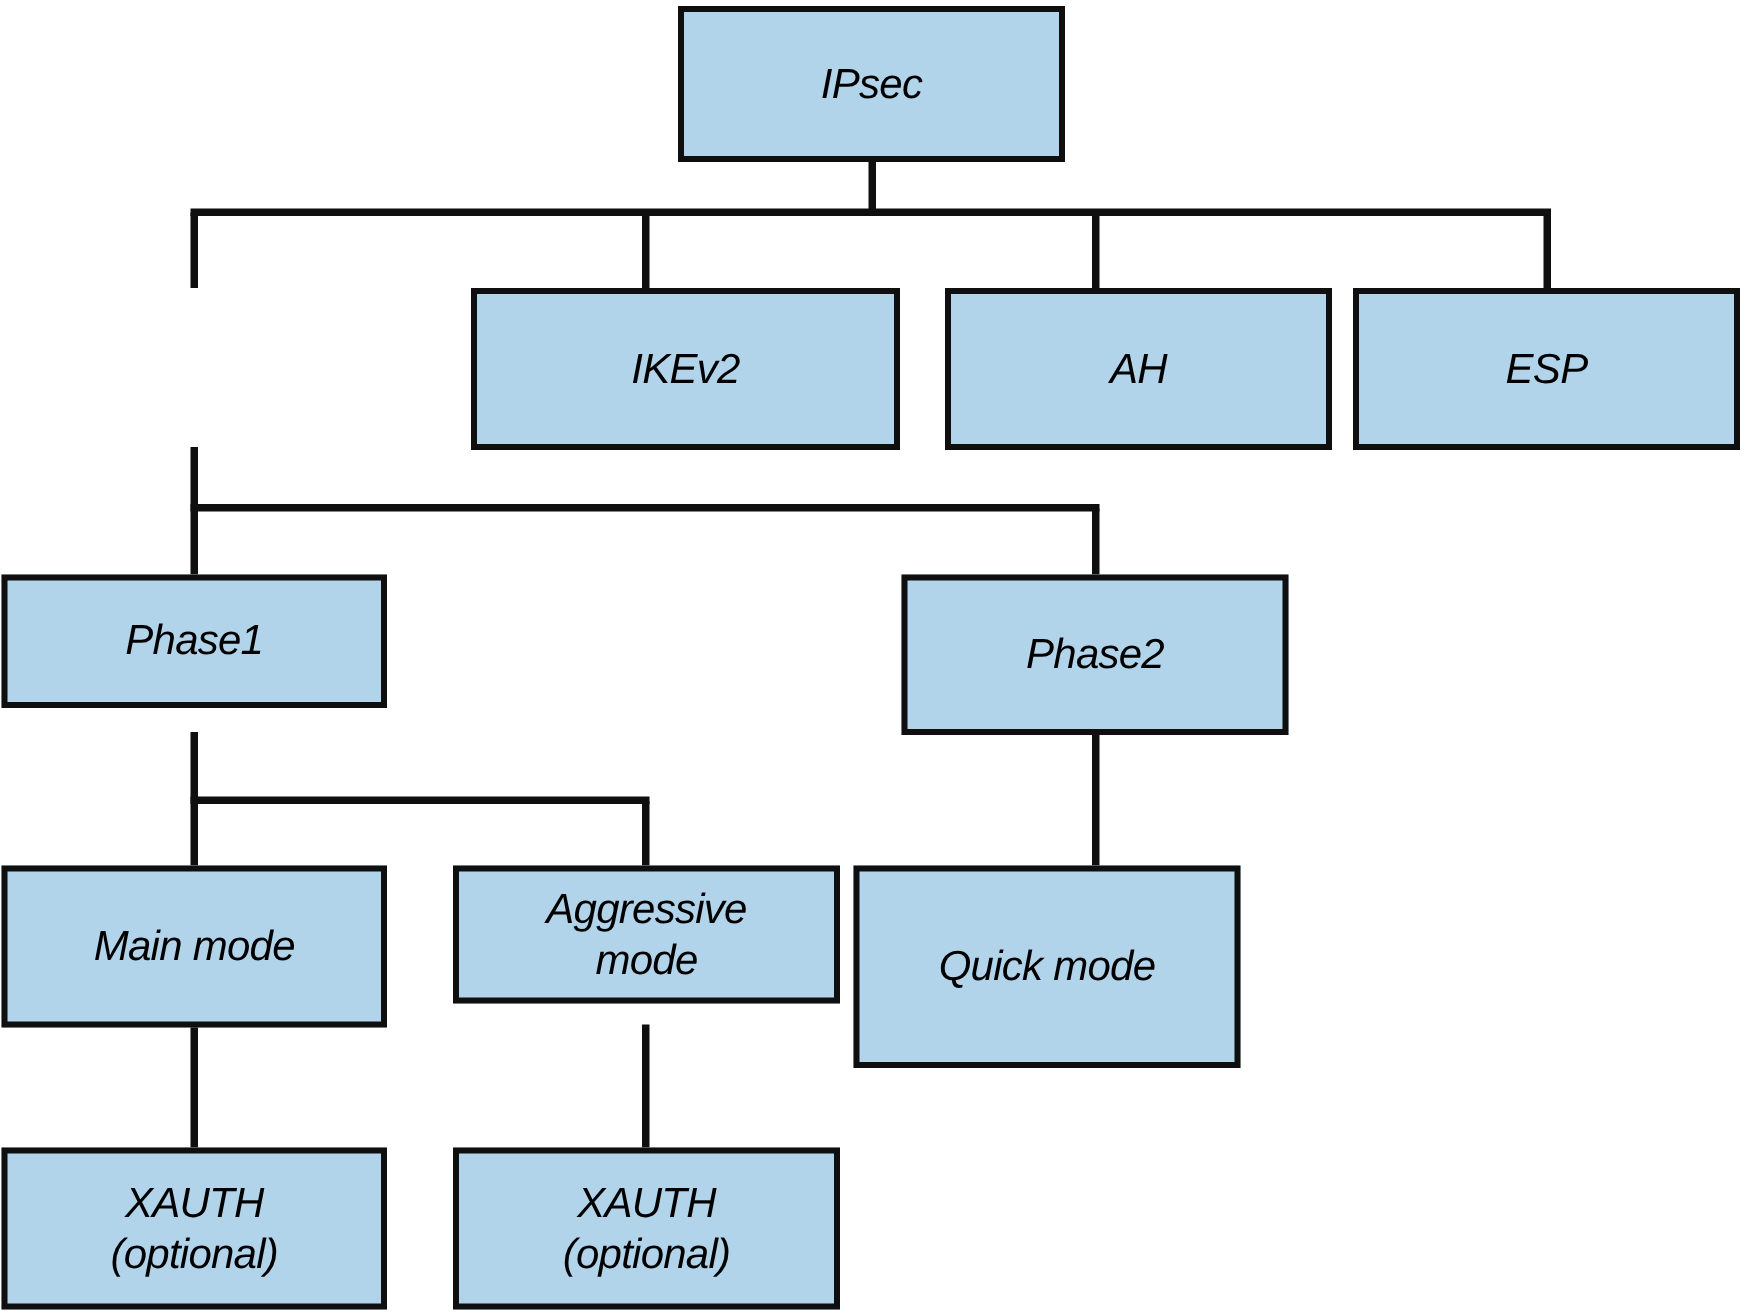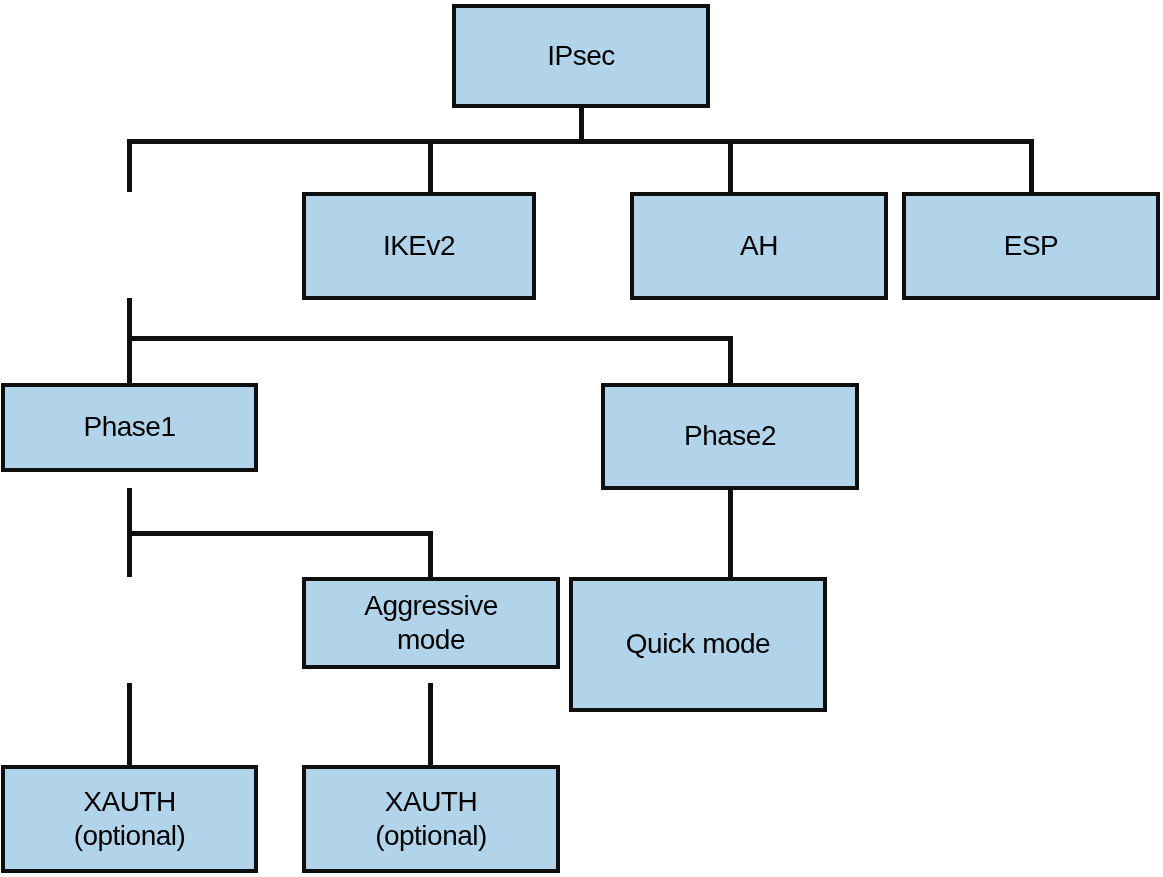--- a/index.html
+++ b/index.html
@@ -2,21 +2,21 @@
 <html style="--node-fill: #b1d4ea; --node-border: #0f0f0f; --connector: #0f0f0f; --background: #ffffff; --text: #000000;"><head>
 <meta charset="utf-8">
 <style>
   :root {
     --node-fill: #b1d4ea;
     --node-border: #0f0f0f;
     --connector: #0f0f0f;
     --background: #ffffff;
     --text: #000000;
   }
-  * { margin: 0; padding: 0; box-sizing: border-box; }
+  * { margin: 0; padding: 0; box-sizing: border-box; font-style: italic; }
   html, body {
     background: var(--background);
     font-family: "Liberation Sans", "DejaVu Sans", sans-serif;
   }
   #diagram {
     position: relative;
     width: 1163px;
     height: 877px;
     background: var(--background);
     overflow: hidden;
@@ -38,21 +38,21 @@
     white-space: pre-line;
   }
   .line {
     position: absolute;
     background: var(--connector);
   }
 
   
   #n-ipsec      { left: 452px; top:   4px; width: 258px; height: 104px; }
   #n-ikev1      { left:   1px; top: 192px; width: 257px; height: 108px; }
-  #n-ikev2      { left: 302px; top: 192px; width: 234px; height: 108px; }
+  #n-ikev2      { left: 314px; top: 192px; width: 286px; height: 108px; }
   #n-ah         { left: 630px; top: 192px; width: 258px; height: 108px; }
   #n-esp        { left: 902px; top: 192px; width: 258px; height: 108px; justify-content: center; }
   #n-phase1     { left:   1px; top: 383px; width: 257px; height: 89px; }
   #n-phase2     { left: 601px; top: 383px; width: 258px; height: 107px; }
   #n-main       { left:   1px; top: 577px; width: 257px; height: 108px; }
   #n-aggressive { left: 302px; top: 577px; width: 258px; height: 92px; }
   #n-quick      { left: 569px; top: 577px; width: 258px; height: 135px; }
   #n-xauth1     { left:   1px; top: 765px; width: 257px; height: 108px; }
   #n-xauth2     { left: 302px; top: 765px; width: 258px; height: 108px; }
 
@@ -105,20 +105,23 @@
   </div>
   <div class="node" id="n-esp">
     <span class="label">ESP</span>
   </div>
   <div class="node" id="n-phase1">
     <span class="label">Phase1</span>
   </div>
   <div class="node" id="n-phase2">
     <span class="label">Phase2</span>
   </div>
+  <div class="node" id="n-main">
+    <span class="label">Main mode</span>
+  </div>
   <div class="node" id="n-aggressive">
     <span class="label">Aggressive
 mode</span>
   </div>
   <div class="node" id="n-quick">
     <span class="label">Quick mode</span>
   </div>
   <div class="node" id="n-xauth1">
     <span class="label">XAUTH
 (optional)</span>

